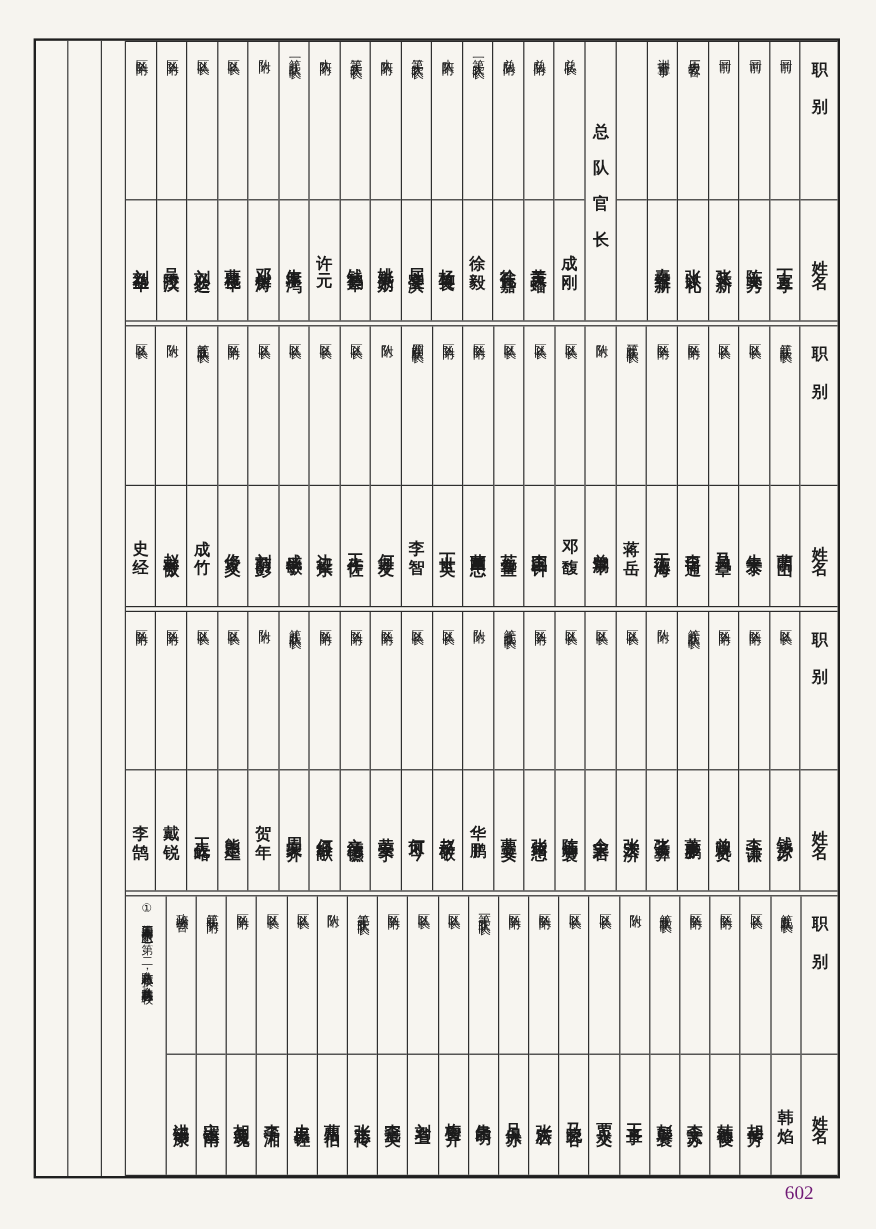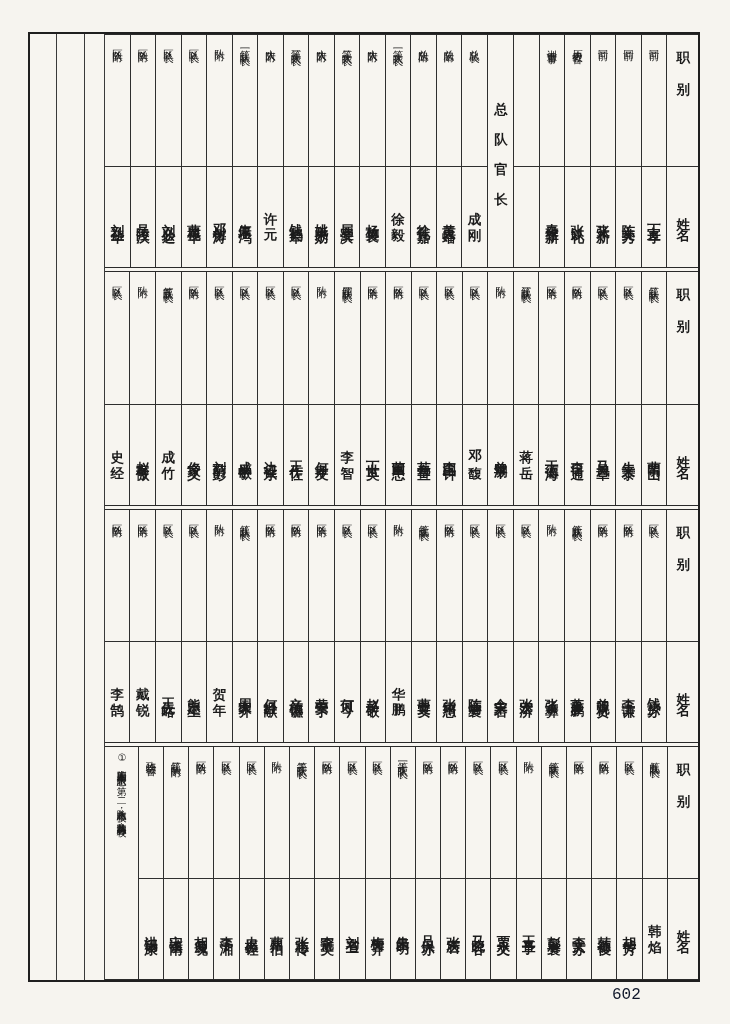--- a/index.html
+++ b/index.html
@@ -42,22 +42,22 @@
     white-space:normal;line-break:anywhere;
   }
   .pos{font-size:10.5px;letter-spacing:1.5px;line-height:13px;}
   .name{font-size:13.5px;font-weight:600;letter-spacing:3px;line-height:15px;}
   .name.short{letter-spacing:16px;}
   .hdr{font-size:13.5px;font-weight:600;letter-spacing:30px;}
   .hdr2{font-size:13.5px;font-weight:600;letter-spacing:11px;}
   .span-big{font-size:13.5px;font-weight:600;letter-spacing:30px;}
   .note-text{font-size:9.8px;line-height:12.5px;letter-spacing:0.5px;}
   .page-number{
-    position:absolute;left:612px;top:986px;font-size:16px;color:#0f172a;
-    font-family:Liberation Mono, monospace;
+    position:absolute;left:654px;top:986px;font-size:16px;color:#701a75;
+    font-family:Liberation Serif, serif;
   }
 </style>
 </head>
 <body>
 
 <div class="table-frame">
   <div class="margin-col m1"></div>
   <div class="margin-col m2"></div>
   <div class="margin-col m3"></div>
   <div class="bands" id="bands">

